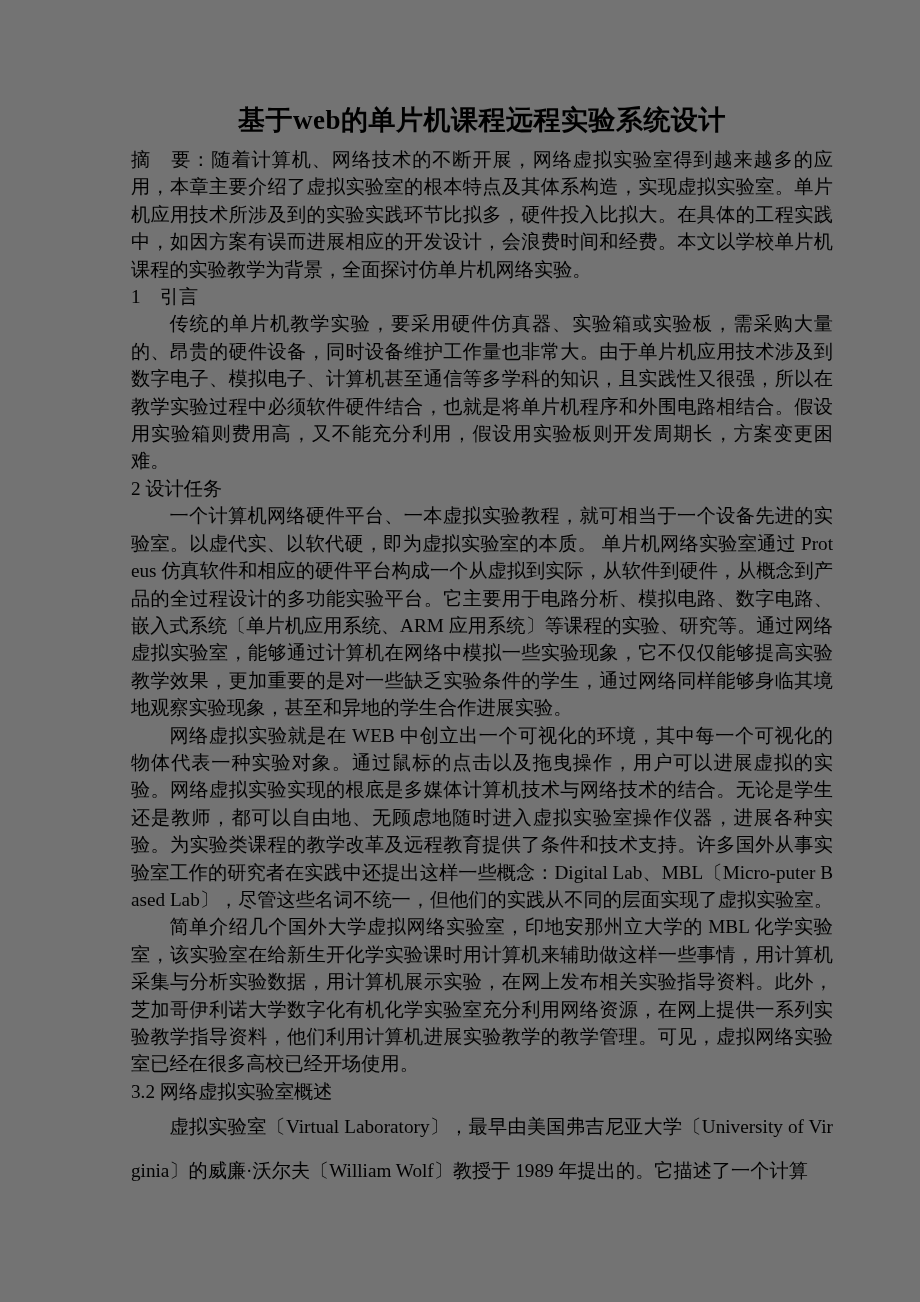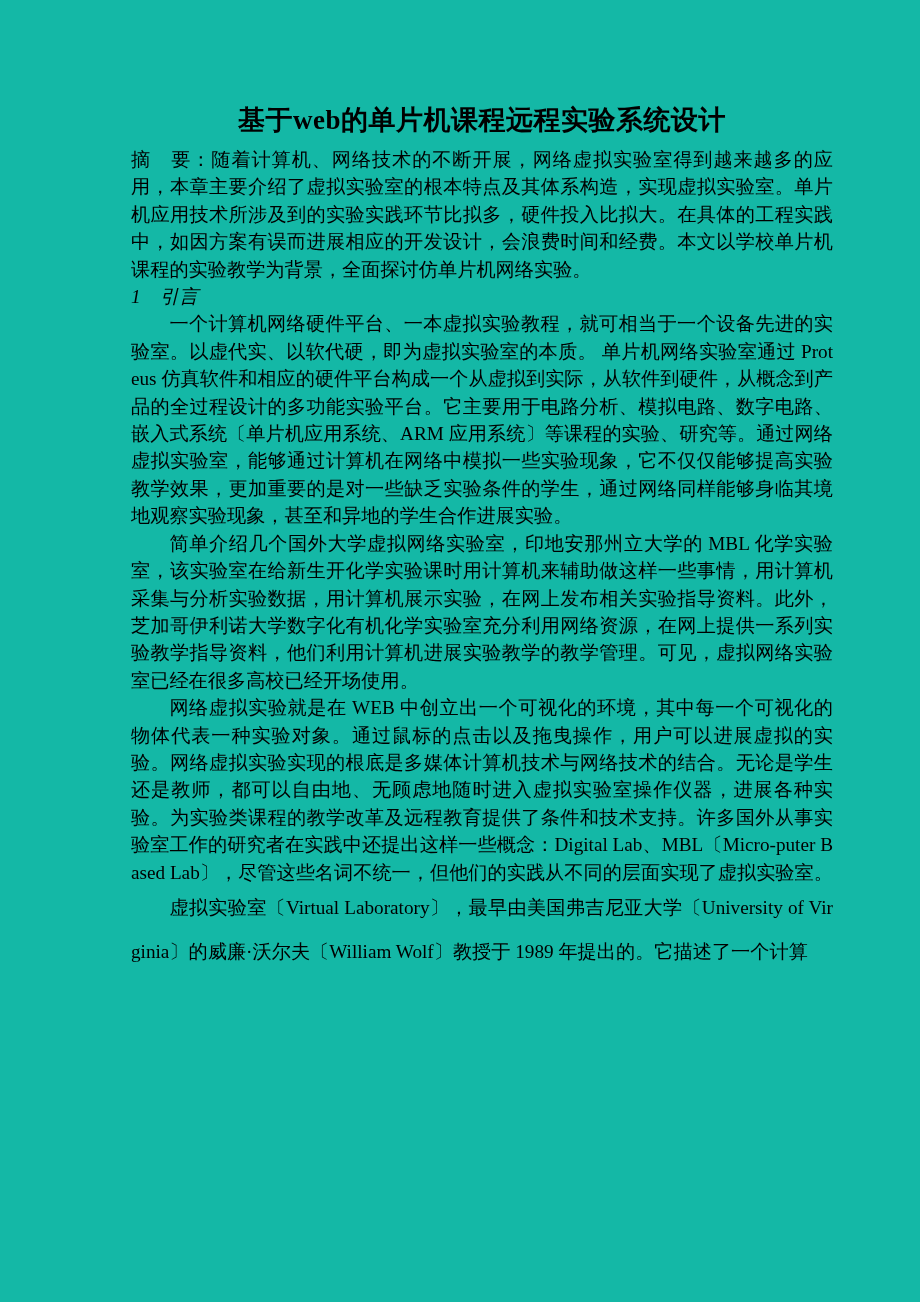--- a/index.html
+++ b/index.html
@@ -9,21 +9,21 @@
     background: #ffffff;
   }
   body {
     font-family: "Liberation Serif", "DejaVu Serif", serif;
     color: #000000;
   }
   .page {
     position: relative;
     width: 920px;
     height: 1302px;
-    background: #14b8a6;
+    background: #737373;
     overflow: hidden;
     box-sizing: border-box;
   }
   .content {
     position: absolute;
     left: 131px;
     top: 100px;
     width: 702px;
   }
   .doc-title {
@@ -47,47 +47,49 @@
   }
   .para.indent {
     text-indent: 2em;
   }
   .heading {
     font-size: 19.2px;
     line-height: 27.4px;
     margin: 0;
     text-align: left;
     white-space: nowrap;
-    font-style: italic;
   }
   .para.loose {
     line-height: 44px;
   }
 </style>
 </head>
 <body>
 
 <div class="page">
   <div class="content">
 
     <h1 class="doc-title">基于web的单片机课程远程实验系统设计</h1>
 
     <p class="para">摘　要：随着计算机、网络技术的不断开展，网络虚拟实验室得到越来越多的应用，本章主要介绍了虚拟实验室的根本特点及其体系构造，实现虚拟实验室。单片机应用技术所涉及到的实验实践环节比拟多，硬件投入比拟大。在具体的工程实践中，如因方案有误而进展相应的开发设计，会浪费时间和经费。本文以学校单片机课程的实验教学为背景，全面探讨仿单片机网络实验。</p>
 
 
     <p class="heading">1　引言</p>
 
+    <p class="para indent">传统的单片机教学实验，要采用硬件仿真器、实验箱或实验板，需采购大量的、昂贵的硬件设备，同时设备维护工作量也非常大。由于单片机应用技术涉及到数字电子、模拟电子、计算机甚至通信等多学科的知识，且实践性又很强，所以在教学实验过程中必须软件硬件结合，也就是将单片机程序和外围电路相结合。假设用实验箱则费用高，又不能充分利用，假设用实验板则开发周期长，方案变更困难。</p>
 
 
+    <p class="heading">2 设计任务</p>
 
     <p class="para indent">一个计算机网络硬件平台、一本虚拟实验教程，就可相当于一个设备先进的实验室。以虚代实、以软代硬，即为虚拟实验室的本质。 单片机网络实验室通过 Proteus 仿真软件和相应的硬件平台构成一个从虚拟到实际，从软件到硬件，从概念到产品的全过程设计的多功能实验平台。它主要用于电路分析、模拟电路、数字电路、嵌入式系统〔单片机应用系统、ARM 应用系统〕等课程的实验、研究等。通过网络虚拟实验室，能够通过计算机在网络中模拟一些实验现象，它不仅仅能够提高实验教学效果，更加重要的是对一些缺乏实验条件的学生，通过网络同样能够身临其境地观察实验现象，甚至和异地的学生合作进展实验。</p>
 
 
 
+    <p class="para indent">网络虚拟实验就是在 WEB 中创立出一个可视化的环境，其中每一个可视化的物体代表一种实验对象。通过鼠标的点击以及拖曳操作，用户可以进展虚拟的实验。网络虚拟实验实现的根底是多媒体计算机技术与网络技术的结合。无论是学生还是教师，都可以自由地、无顾虑地随时进入虚拟实验室操作仪器，进展各种实验。为实验类课程的教学改革及远程教育提供了条件和技术支持。许多国外从事实验室工作的研究者在实践中还提出这样一些概念：Digital Lab、MBL〔Micro-puter Based Lab〕，尽管这些名词不统一，但他们的实践从不同的层面实现了虚拟实验室。</p>
+
     <p class="para indent">简单介绍几个国外大学虚拟网络实验室，印地安那州立大学的 MBL 化学实验室，该实验室在给新生开化学实验课时用计算机来辅助做这样一些事情，用计算机采集与分析实验数据，用计算机展示实验，在网上发布相关实验指导资料。此外，芝加哥伊利诺大学数字化有机化学实验室充分利用网络资源，在网上提供一系列实验教学指导资料，他们利用计算机进展实验教学的教学管理。可见，虚拟网络实验室已经在很多高校已经开场使用。</p>
 
-    <p class="para indent">网络虚拟实验就是在 WEB 中创立出一个可视化的环境，其中每一个可视化的物体代表一种实验对象。通过鼠标的点击以及拖曳操作，用户可以进展虚拟的实验。网络虚拟实验实现的根底是多媒体计算机技术与网络技术的结合。无论是学生还是教师，都可以自由地、无顾虑地随时进入虚拟实验室操作仪器，进展各种实验。为实验类课程的教学改革及远程教育提供了条件和技术支持。许多国外从事实验室工作的研究者在实践中还提出这样一些概念：Digital Lab、MBL〔Micro-puter Based Lab〕，尽管这些名词不统一，但他们的实践从不同的层面实现了虚拟实验室。</p>
-
+    <p class="heading">3.2 网络虚拟实验室概述</p>
 
     <p class="para indent loose">虚拟实验室〔Virtual Laboratory〕，最早由美国弗吉尼亚大学〔University of Virginia〕的威廉·沃尔夫〔William Wolf〕教授于 1989 年提出的。它描述了一个计算</p>
 
   </div>
 </div>
 
 </body></html>

